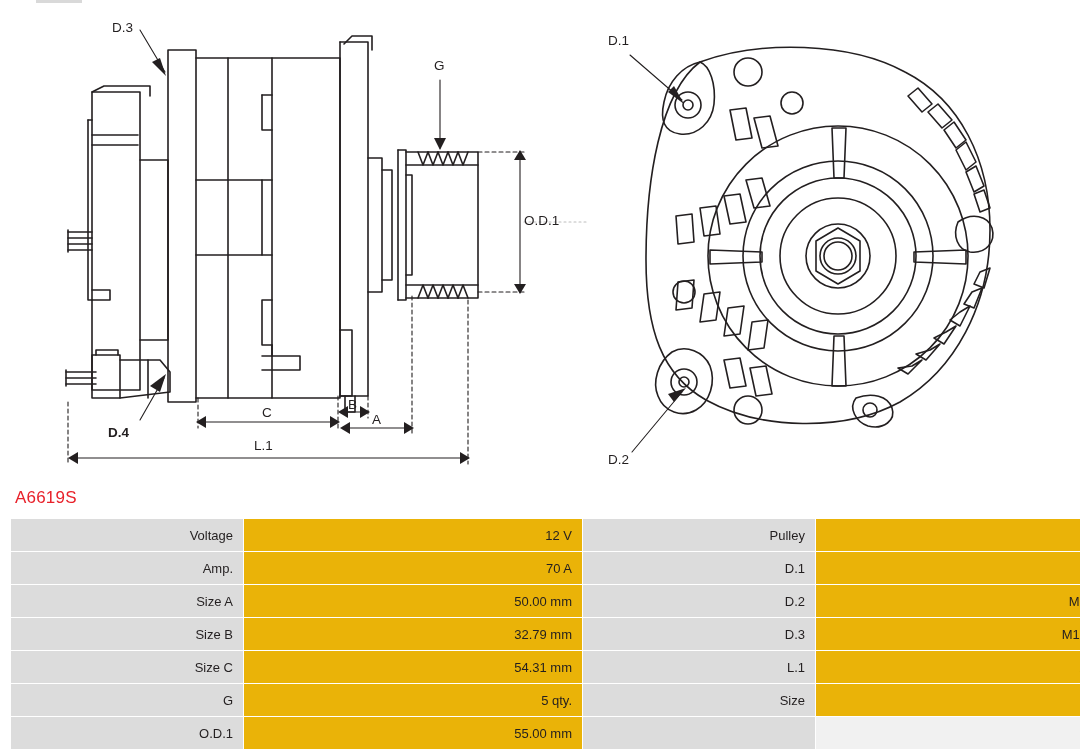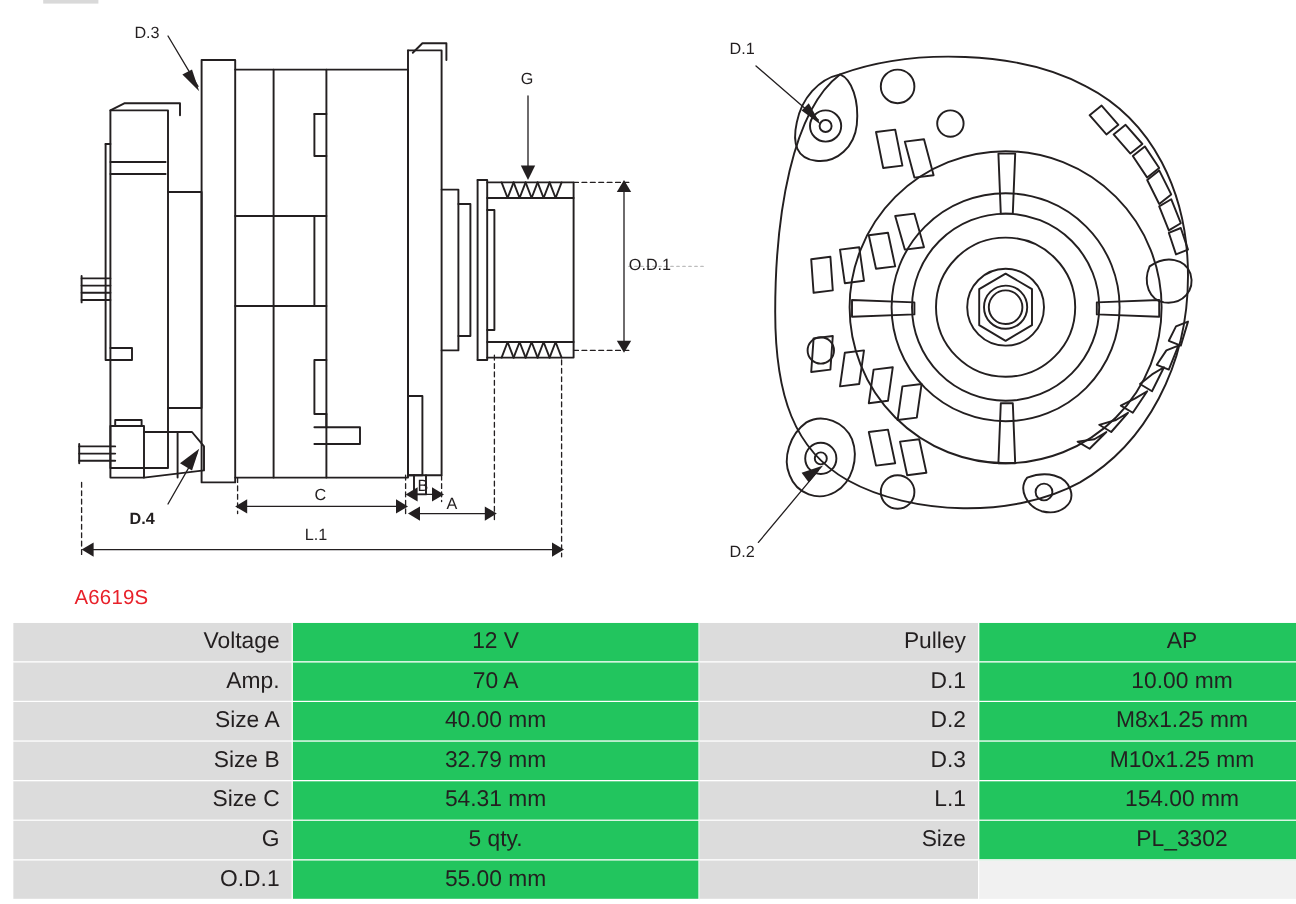--- a/index.html
+++ b/index.html
@@ -40,50 +40,49 @@
   }
   
   .part-number {
     position: absolute;
     left: 15px;
     top: 488px;
     font-size: 17px;
     color: #e8212a;
     font-weight: normal;
     letter-spacing: 0.2px;
-    margin-left: 47px;
   }
   
   .spec-wrap {
     position: absolute;
     left: 10px;
     top: 518px;
     width: 1060px;
   }
   table.spec {
     border-collapse: collapse;
     width: 1060px;
     table-layout: fixed;
   }
   table.spec td {
     height: 32px;
     padding: 0 10px;
-    font-size: 19px;
+    font-size: 13px;
     border: 1px solid #ffffff;
     vertical-align: middle;
   }
   td.key {
     background: #dcdcdc;
     text-align: right;
     color: #231f20;
     width: 212px;
   }
   td.val {
-    background: #22c55e;
-    text-align: center;
+    background: #eab308;
+    text-align: right;
     color: #231f20;
     width: 318px;
   }
   td.empty-key {
     background: #dcdcdc;
   }
   td.empty-val {
     background: #f1f1f1;
   }
   .top-notch {
@@ -315,21 +314,21 @@
           <td class="val">AP</td>
         </tr>
         <tr>
           <td class="key">Amp.</td>
           <td class="val">70 A</td>
           <td class="key">D.1</td>
           <td class="val">10.00 mm</td>
         </tr>
         <tr>
           <td class="key">Size A</td>
-          <td class="val">40.00 mm</td>
+          <td class="val">50.00 mm</td>
           <td class="key">D.2</td>
           <td class="val">M8x1.25 mm</td>
         </tr>
         <tr>
           <td class="key">Size B</td>
           <td class="val">32.79 mm</td>
           <td class="key">D.3</td>
           <td class="val">M10x1.25 mm</td>
         </tr>
         <tr>

